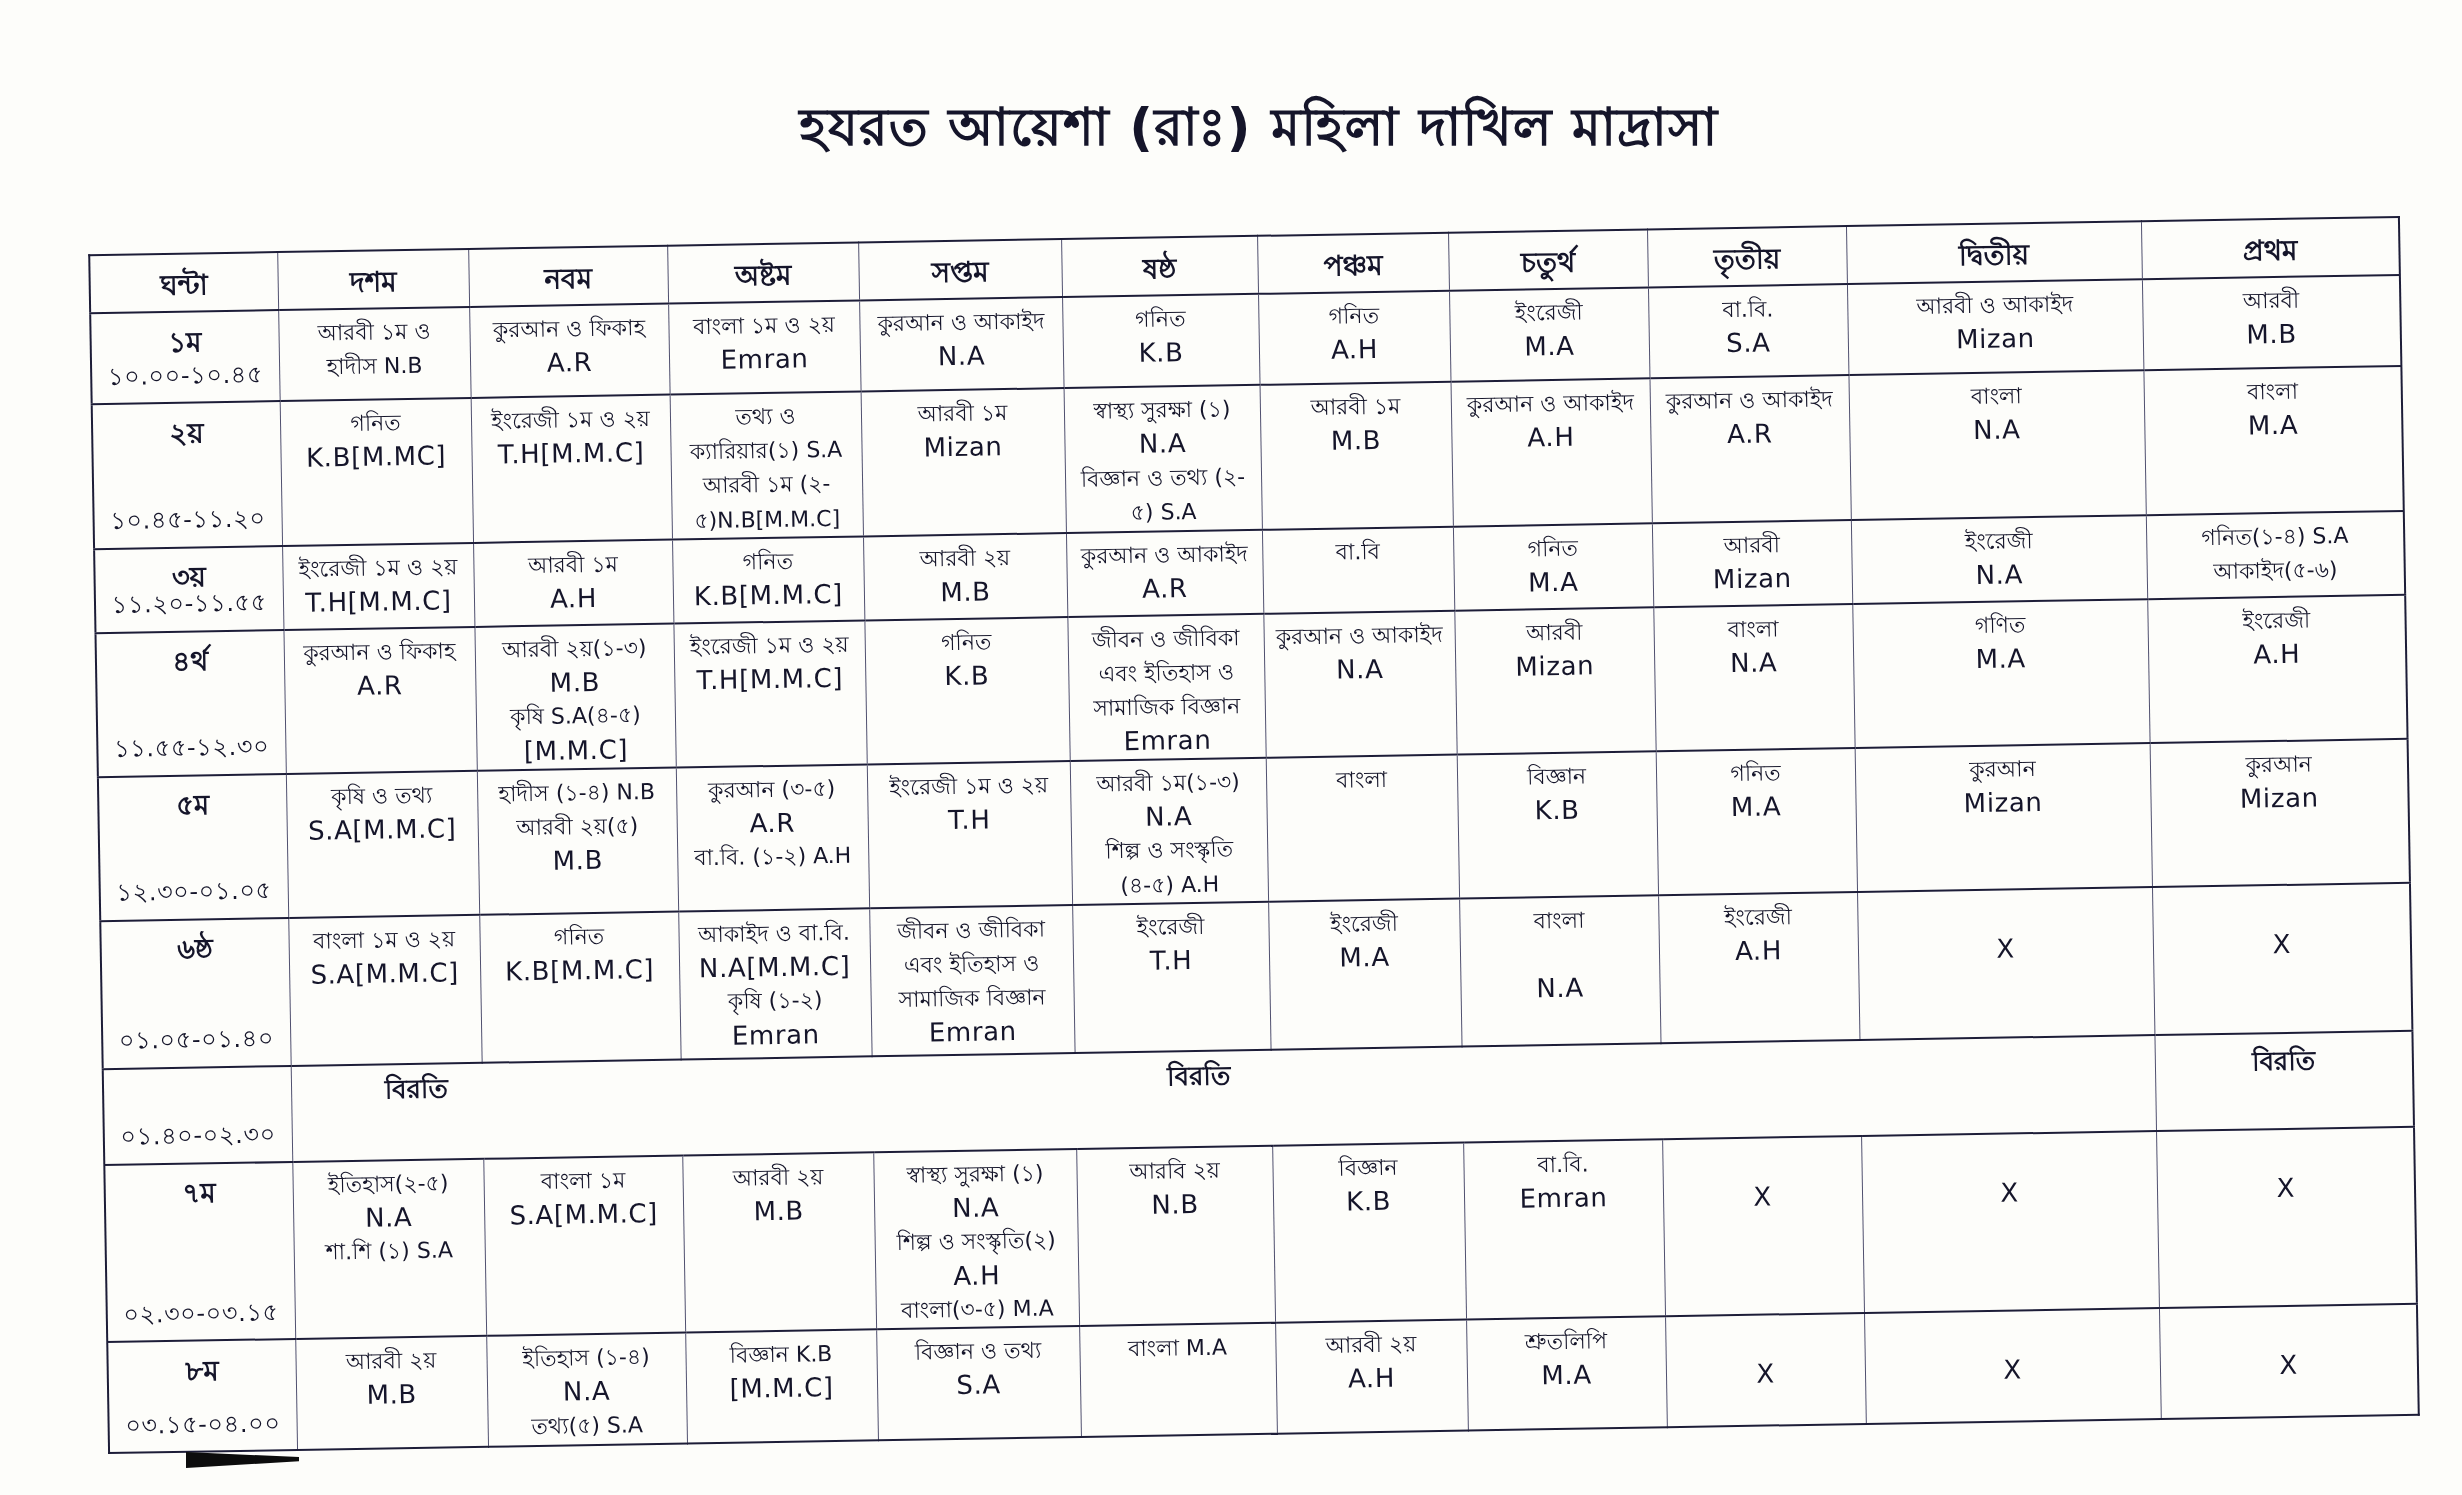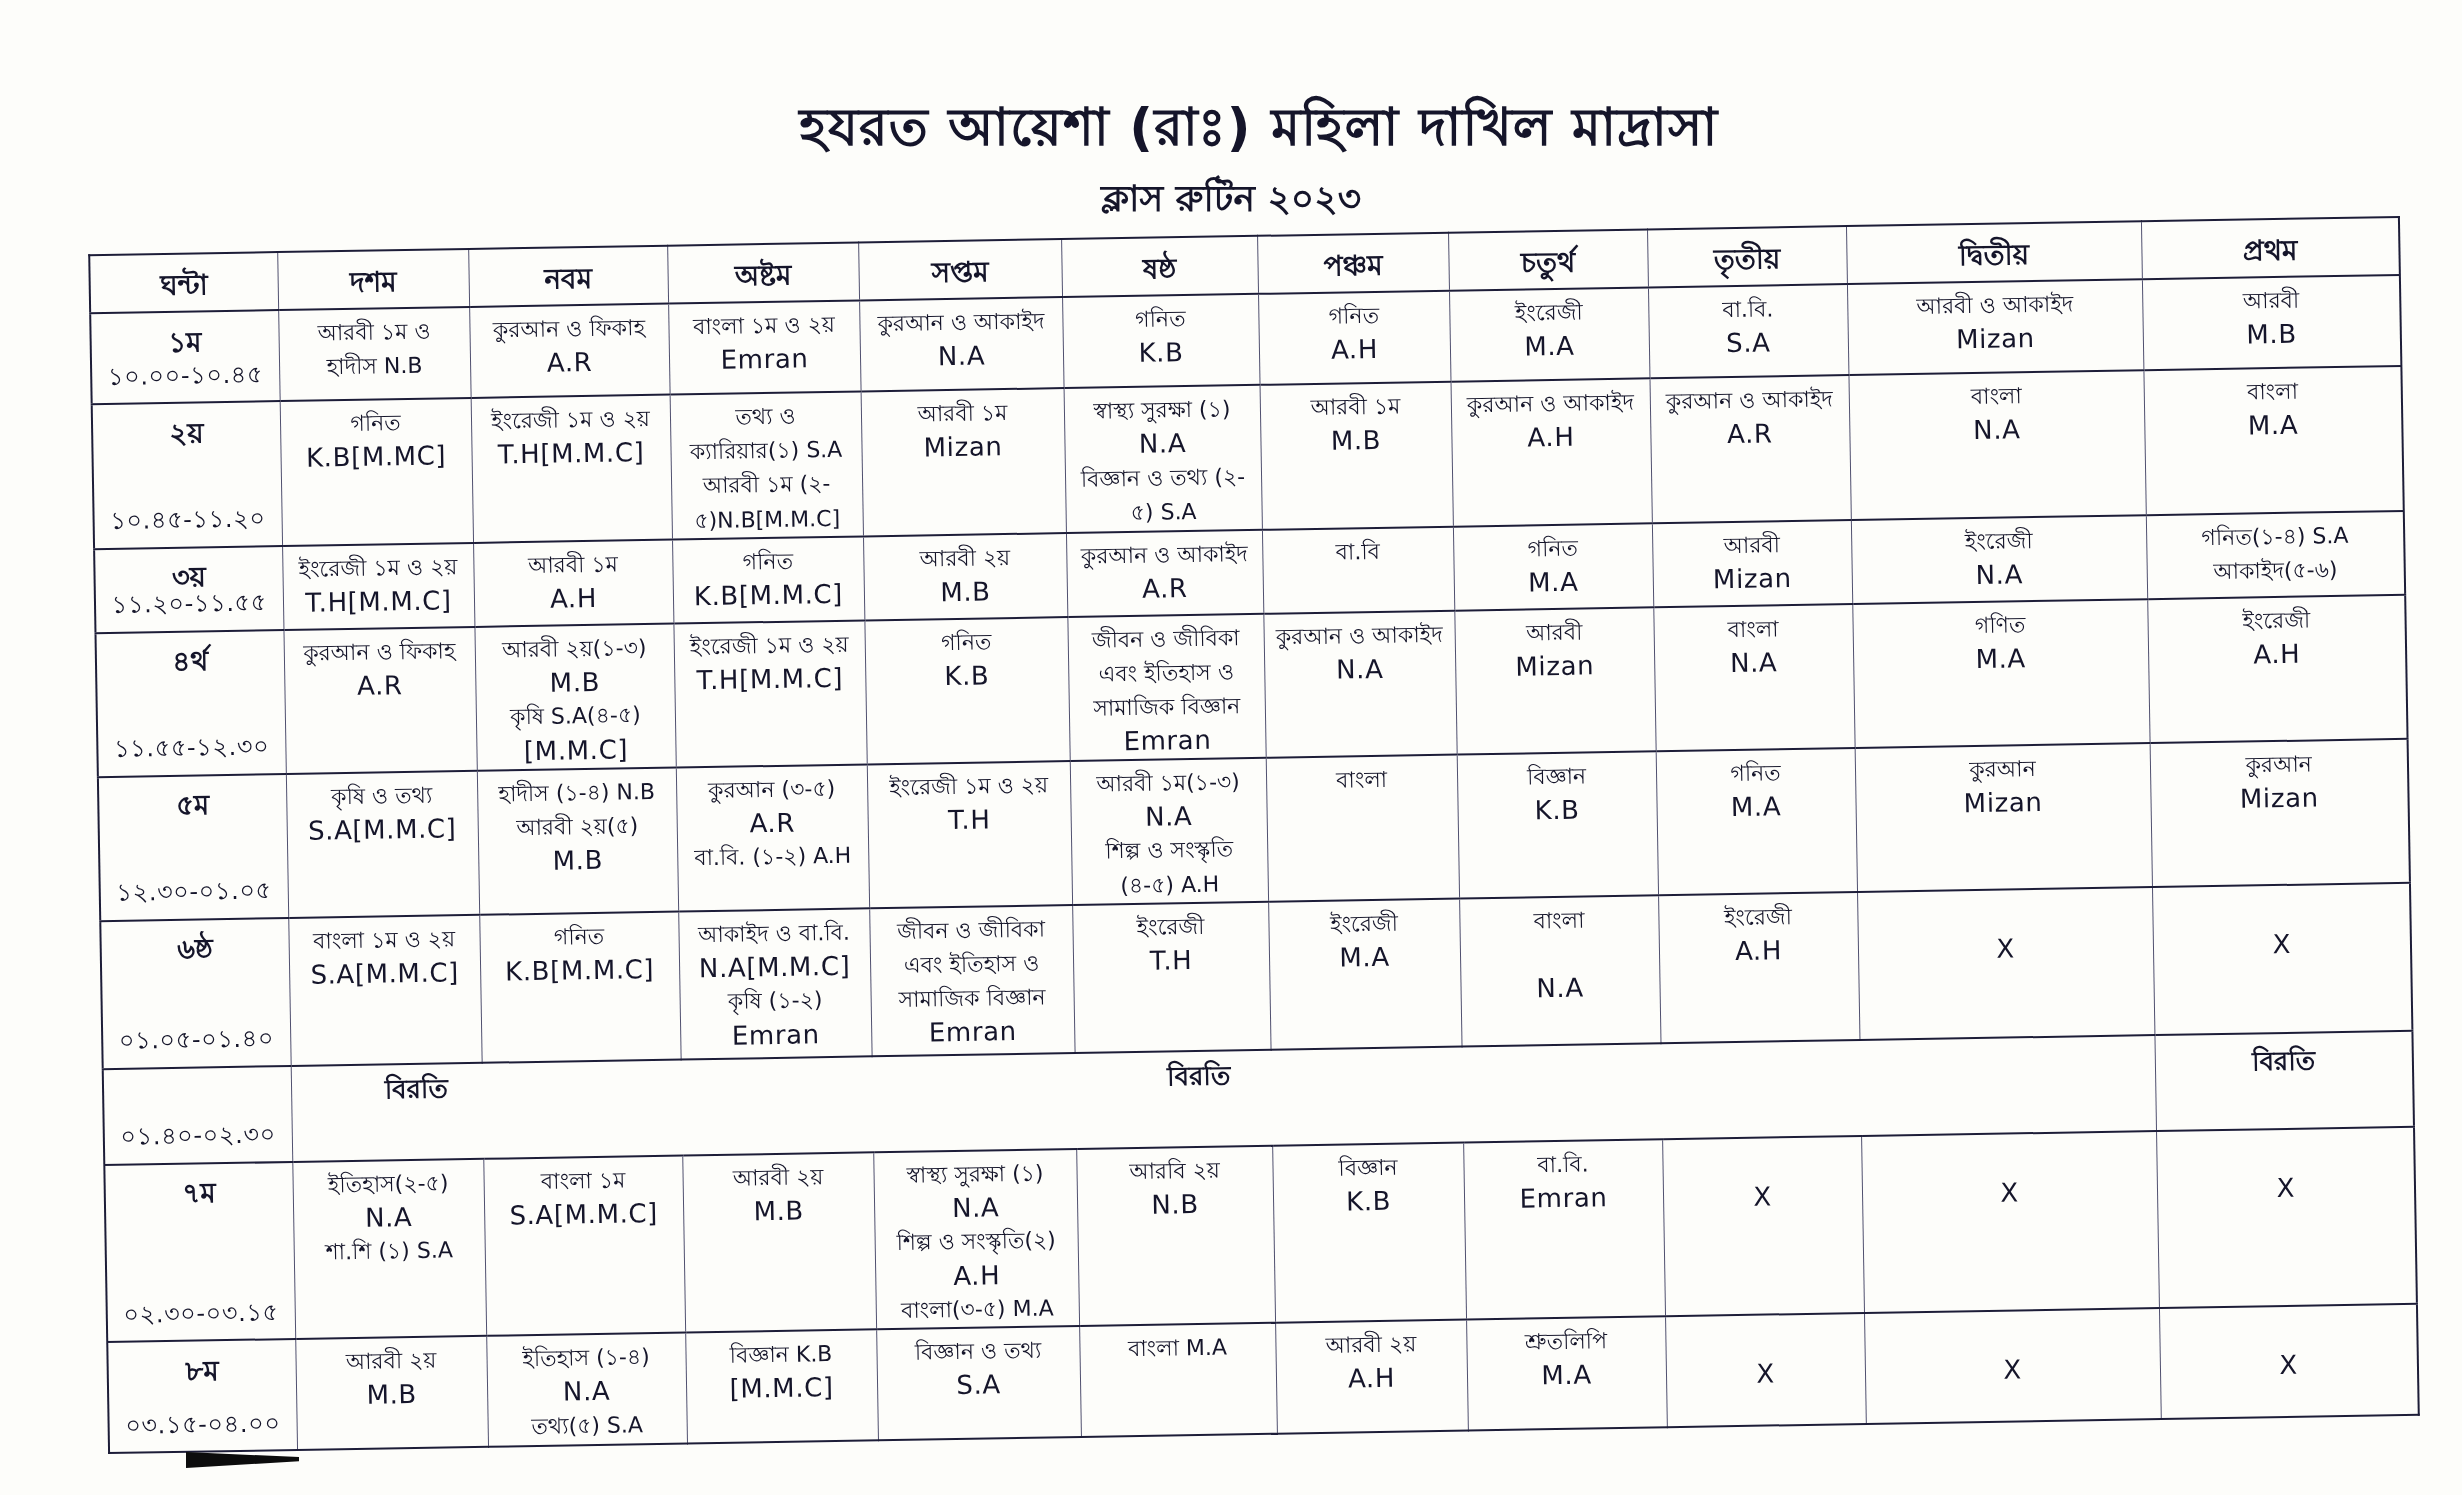--- a/index.html
+++ b/index.html
@@ -51,21 +51,20 @@
     position:absolute; left:186px; top:1452px; width:113px; height:16px;
     background:#0c0c0c;
     clip-path:polygon(0 0,100% 32%,100% 58%,0 100%);
   }
 </style>
 </head>
 <body>
 
 <div class="page">
   <div class="title">হযরত আয়েশা (রাঃ) মহিলা দাখিল মাদ্রাসা</div>
-  <div class="subtitle">ক্লাস রুটিন ২০২৩</div>
   <div class="table-wrap">
     <table>
         <colgroup>
           <col style="width: 188px;">
           <col style="width: 191px;">
           <col style="width: 199px;">
           <col style="width: 191px;">
           <col style="width: 203px;">
           <col style="width: 196px;">
           <col style="width: 191px;">

